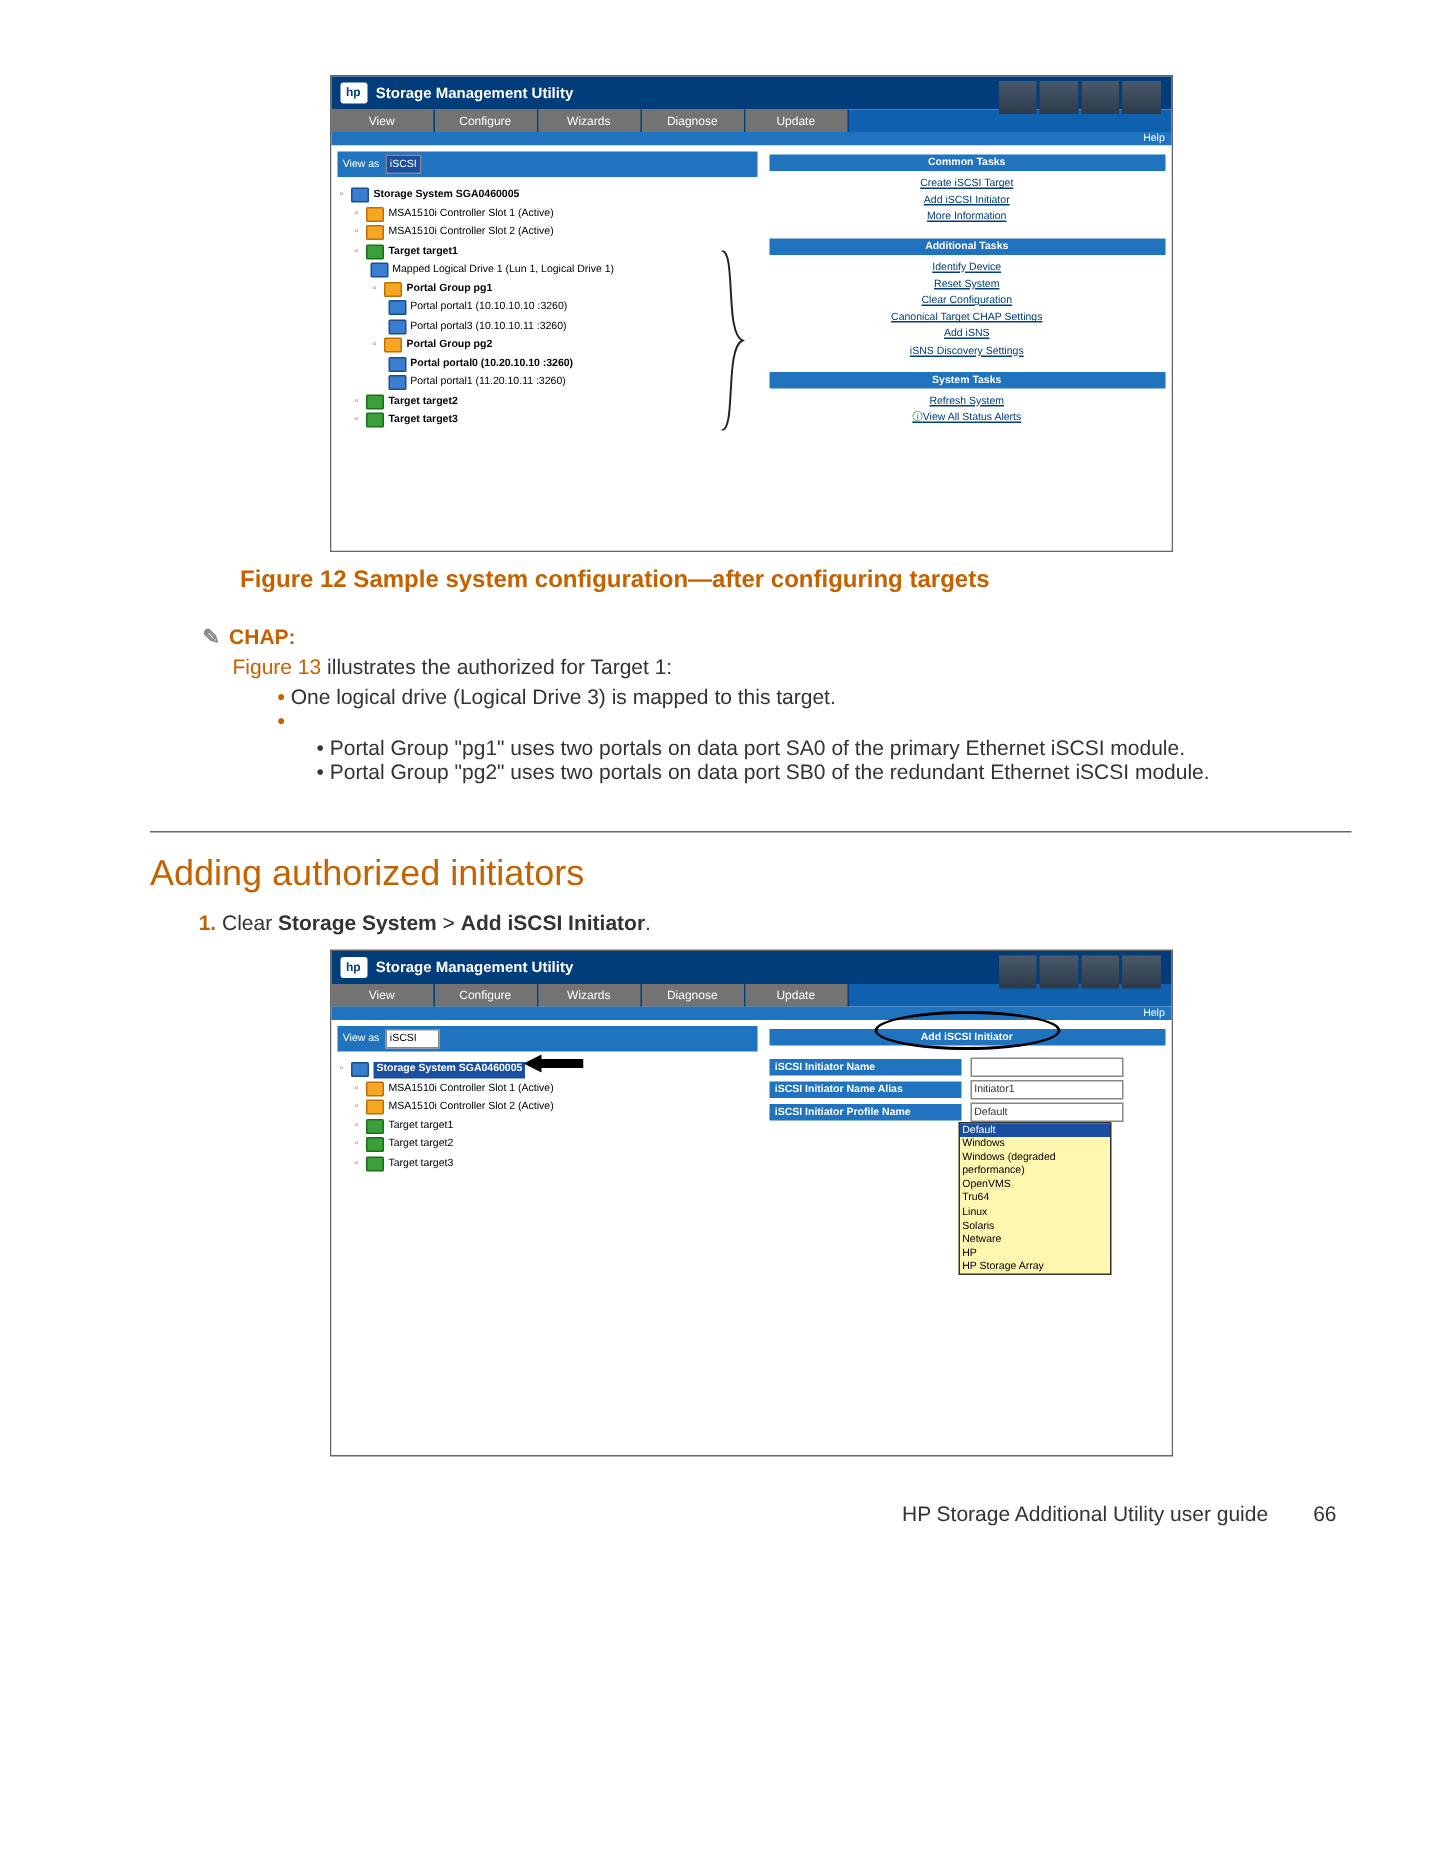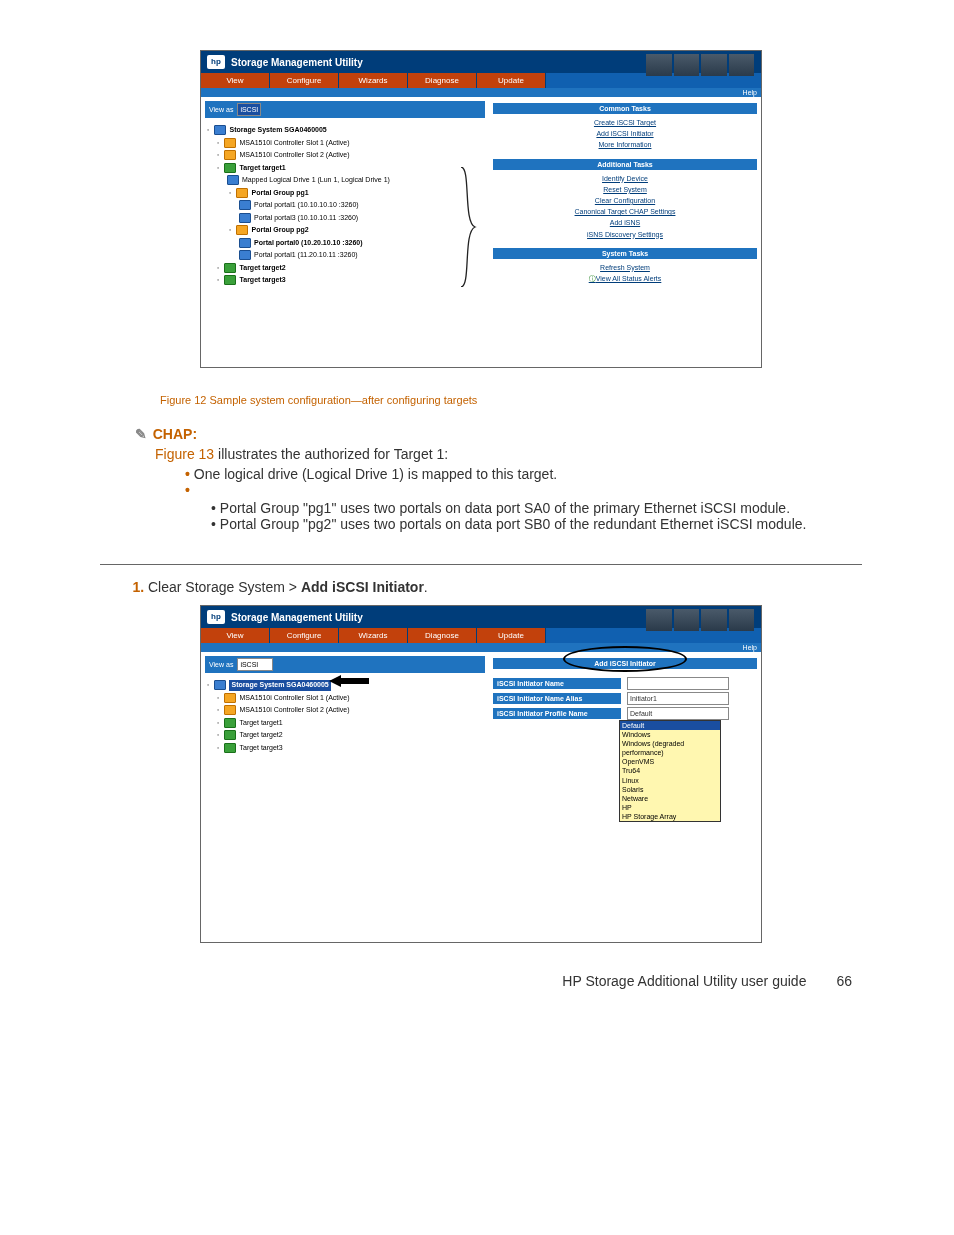--- a/index.html
+++ b/index.html
@@ -6,21 +6,21 @@
     margin: 0;
     padding: 0;
     font-family: Arial, Helvetica, sans-serif;
     font-size: 14px;
     color: #333;
     background: #fff;
     width: 954px;
   }
   .page {
     width: 954px;
-    padding: 50px 92px 40px 100px;
+    padding: 50px 53px 40px 100px;
     box-sizing: border-box;
   }
   .screenshot {
     margin: 0 auto 10px auto;
     width: 560px;
     border: 1px solid #666;
     background: #fff;
     font-size: 7px;
     font-family: Arial, sans-serif;
     position: relative;
@@ -61,21 +61,21 @@
     flex:1;
     margin:1px;
     background: linear-gradient(#4a5a6a,#2a3a4a);
   }
   .ss-menu {
     background: #1060b0;
     display: flex;
     padding: 0;
   }
   .ss-menu-item {
-    background: #c2410c;
+    background: #737373;
     color: #fff;
     padding: 3px 10px;
     font-size: 8px;
     border-right:1px solid #003d7a;
     min-width:48px;
     text-align:center;
   }
   .help-link {
     text-align:right;
     background:#1f73bf;
@@ -169,23 +169,23 @@
     position:absolute;
     left:256px;
     top:70px;
     height:120px;
     pointer-events:none;
   }
   .brace svg { display:block; }
 
   .figure-title {
     color:#c46200;
-    font-weight:normal;
-    font-size:11px;
-    margin: 26px 0 20px 60px;
+    font-weight:bold;
+    font-size:16px;
+    margin: 10px 0 20px 60px;
   }
   .note-block {
     margin-left: 35px;
   }
   .note-label {
     color:#c46200;
     font-weight:bold;
     font-size:14px;
     display:flex;
     align-items:center;
@@ -434,37 +434,38 @@
   <div class="figure-title">Figure 12 Sample system configuration—after configuring targets</div>
 
   <div class="note-block">
     <div class="note-label">
       <span class="note-icon">✎</span>
       <span>CHAP:</span>
     </div>
     <div class="note-body">
       <span class="fig-link">Figure 13</span><span> illustrates the authorized for Target 1:</span>
       <ul class="square">
-        <li><span>One logical drive (Logical Drive 1) is mapped to this target.</span></li>
+        <li><span>One logical drive (Logical Drive 3) is mapped to this target.</span></li>
         <li>
           <ul class="inner">
             <li><span>Portal Group "pg1" uses two portals on data port SA0 of the primary Ethernet iSCSI module.</span></li>
             <li><span>Portal Group "pg2" uses two portals on data port SB0 of the redundant Ethernet iSCSI module.</span></li>
           </ul>
         </li>
       </ul>
     </div>
   </div>
 
   <hr class="section-rule">
 
+  <h2 class="section">Adding authorized initiators</h2>
 
   <ol class="steps">
     <li>
-      <span>Clear </span><span style="font-weight:normal">Storage System</span><span> &gt; </span><span style="font-weight:bold">Add iSCSI Initiator</span><span>.</span>
+      <span>Clear </span><span style="font-weight:bold">Storage System</span><span> &gt; </span><span style="font-weight:bold">Add iSCSI Initiator</span><span>.</span>
     </li>
   </ol>
 
   <div class="screenshot" style="margin-top:8px;">
     <div class="ss-titlebar">
       <span class="hp-logo">hp</span>
       <span class="ss-title">Storage Management Utility</span>
       <div class="ss-banner">
           <div></div>
           <div></div>

